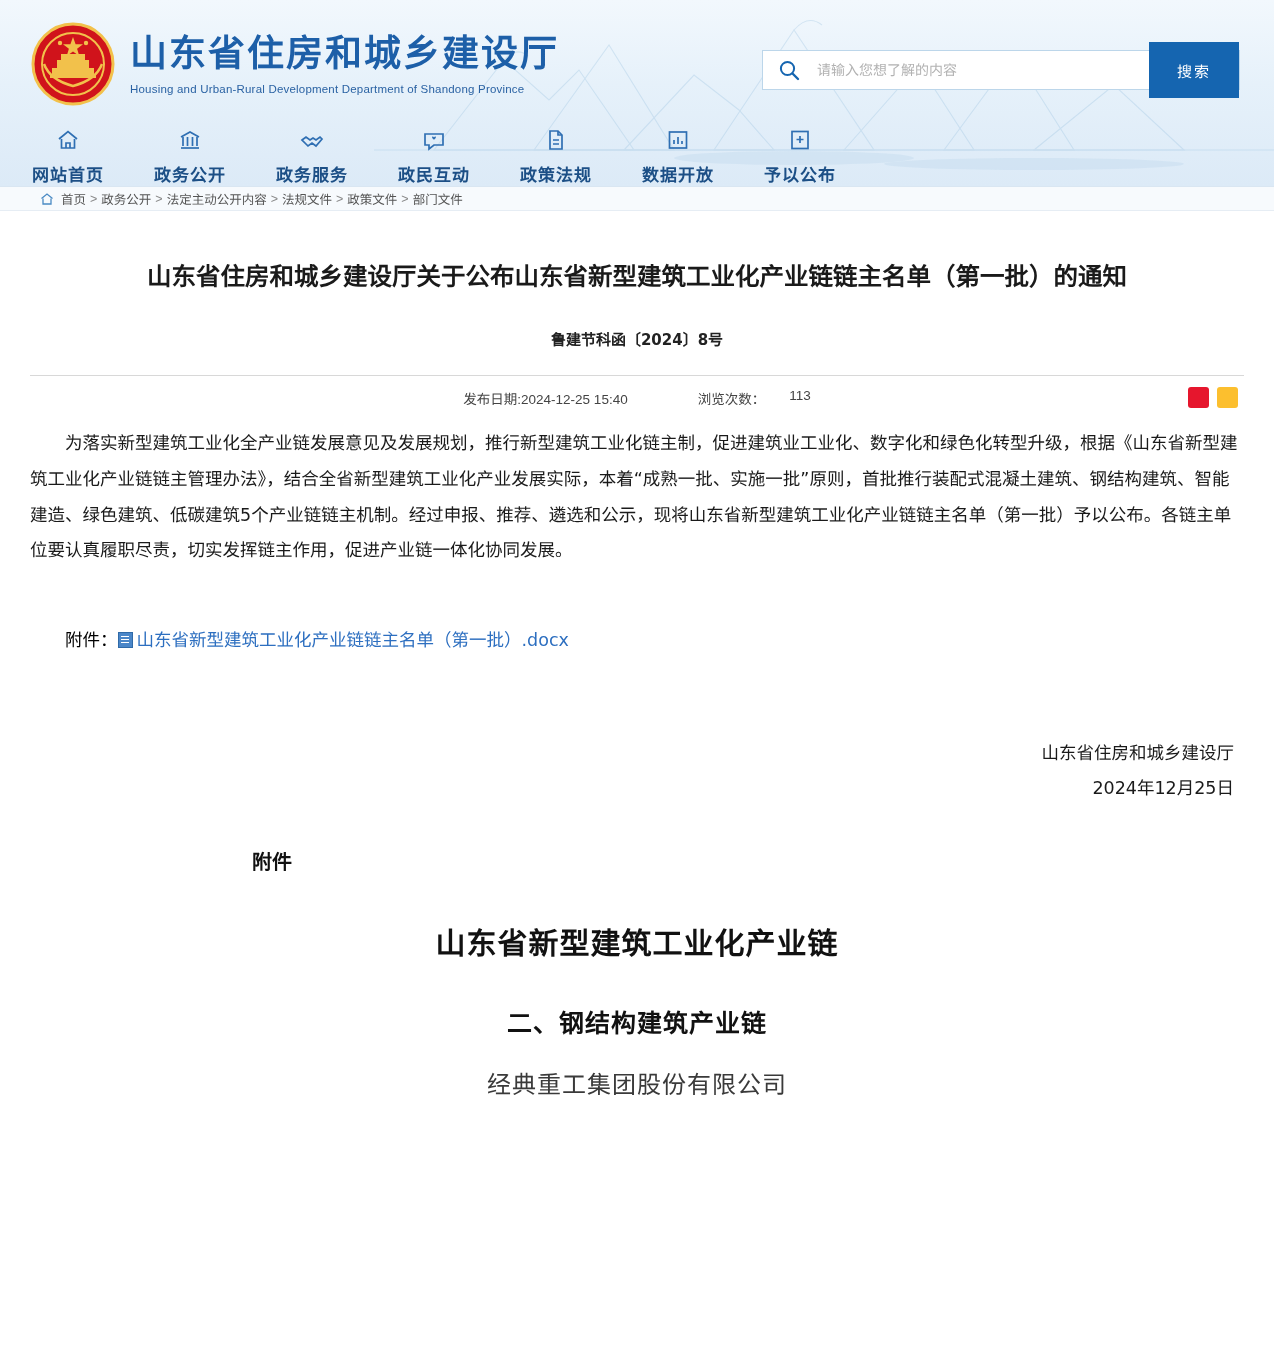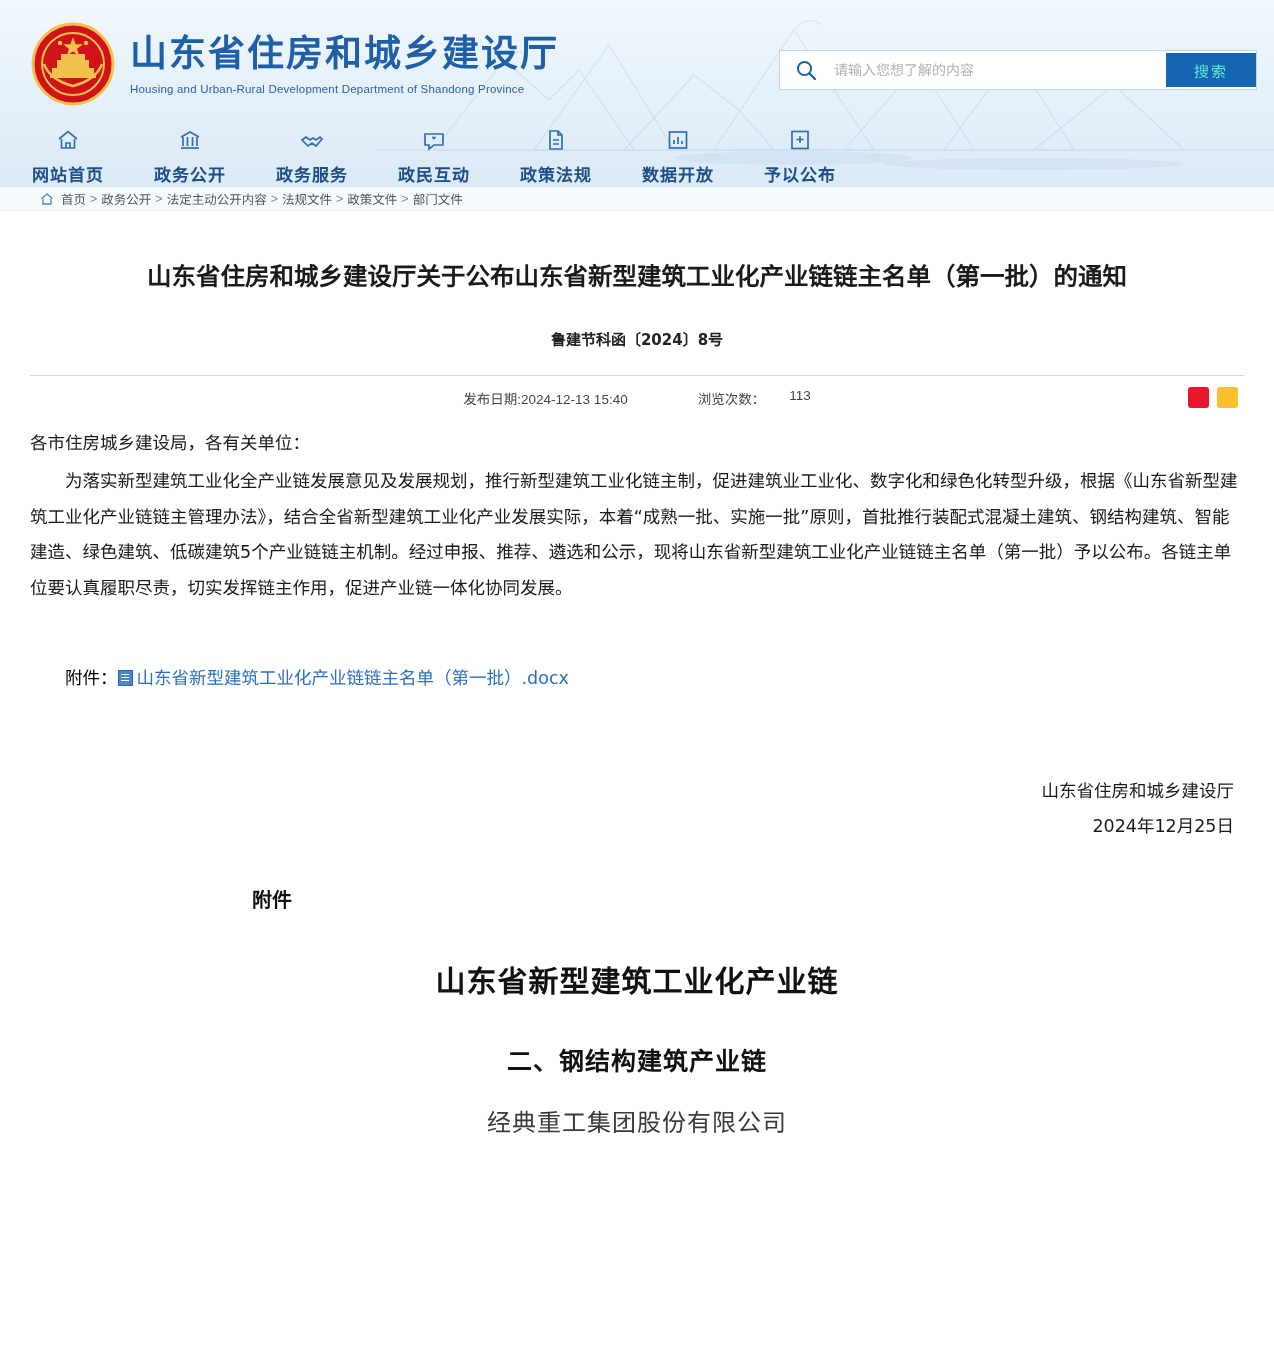--- a/index.html
+++ b/index.html
@@ -60,21 +60,21 @@
   }
   .brand-en {
     font-size: 11.5px;
     color: #2a62a3;
     margin-top: 7px;
     letter-spacing: .2px;
   }
 
   .search-box {
     position: absolute;
-    right: 17px;
+    right: 34px;
     top: 50px;
     display: flex;
     align-items: center;
     height: 40px;
     width: 478px;
     background: #fff;
     border: 1px solid #bcd6ea;
     box-sizing: border-box;
   }
   .search-icon-wrap {
@@ -89,23 +89,23 @@
     border: 0;
     outline: none;
     height: 36px;
     font-size: 14px;
     color: #333;
     background: transparent;
   }
   .search-input::placeholder { color: #b2b2b2; }
   .search-btn {
     flex: 0 0 90px;
-    height: 34px;
+    height: 56px;
     background: #1565b0;
-    color: #5eead4;
+    color: #ffffff;
     border: 0;
     font-size: 15px;
     letter-spacing: 2px;
     cursor: pointer;
     font-family: "Liberation Sans", sans-serif;
   }
 
   
   .main-nav {
     position: relative;
@@ -441,33 +441,32 @@
 </div>
 
 <main class="article">
 
   <h1 class="doc-title">山东省住房和城乡建设厅关于公布山东省新型建筑工业化产业链链主名单（第一批）的通知</h1>
   <div class="doc-number">鲁建节科函〔2024〕8号</div>
 
   <hr class="meta-divider">
 
   <div class="meta-row">
-    <span>发布日期:2024-12-13 15:40</span>
+    <span>发布日期:2024-12-25 15:40</span>
     <span class="meta-views">
       <span>浏览次数：</span>
       <span>113</span>
     </span>
     <span class="share-icons">
       <span class="share-ico share-weibo"></span>
       <span class="share-ico share-qzone"></span>
     </span>
   </div>
 
   <div class="body-text">
-    <p>各市住房城乡建设局，各有关单位：</p>
     <p class="indent">为落实新型建筑工业化全产业链发展意见及发展规划，推行新型建筑工业化链主制，促进建筑业工业化、数字化和绿色化转型升级，根据《山东省新型建筑工业化产业链链主管理办法》，结合全省新型建筑工业化产业发展实际，本着“成熟一批、实施一批”原则，首批推行装配式混凝土建筑、钢结构建筑、智能建造、绿色建筑、低碳建筑5个产业链链主机制。经过申报、推荐、遴选和公示，现将山东省新型建筑工业化产业链链主名单（第一批）予以公布。各链主单位要认真履职尽责，切实发挥链主作用，促进产业链一体化协同发展。</p>
   </div>
 
   <div class="attach-line">
     <span>附件：</span><span class="doc-ico"></span><a class="attach-link" href="#">山东省新型建筑工业化产业链链主名单（第一批）.docx</a>
   </div>
 
   <div class="signature">
     <div>山东省住房和城乡建设厅</div>
     <div>2024年12月25日</div>

